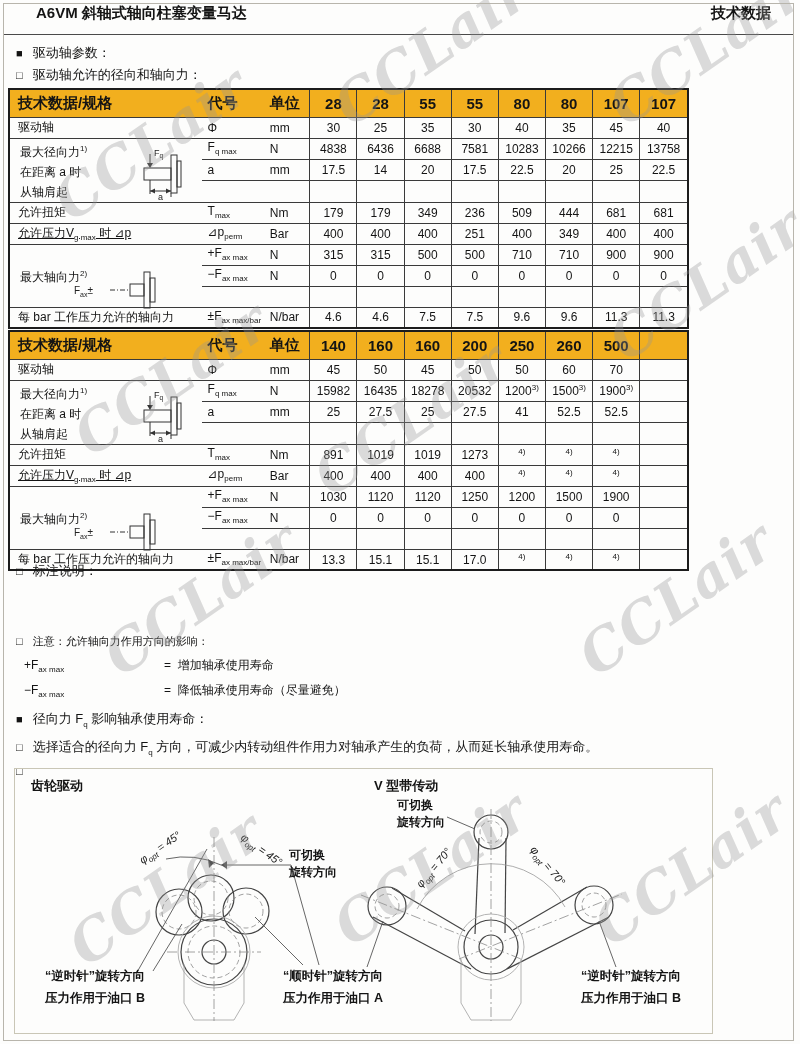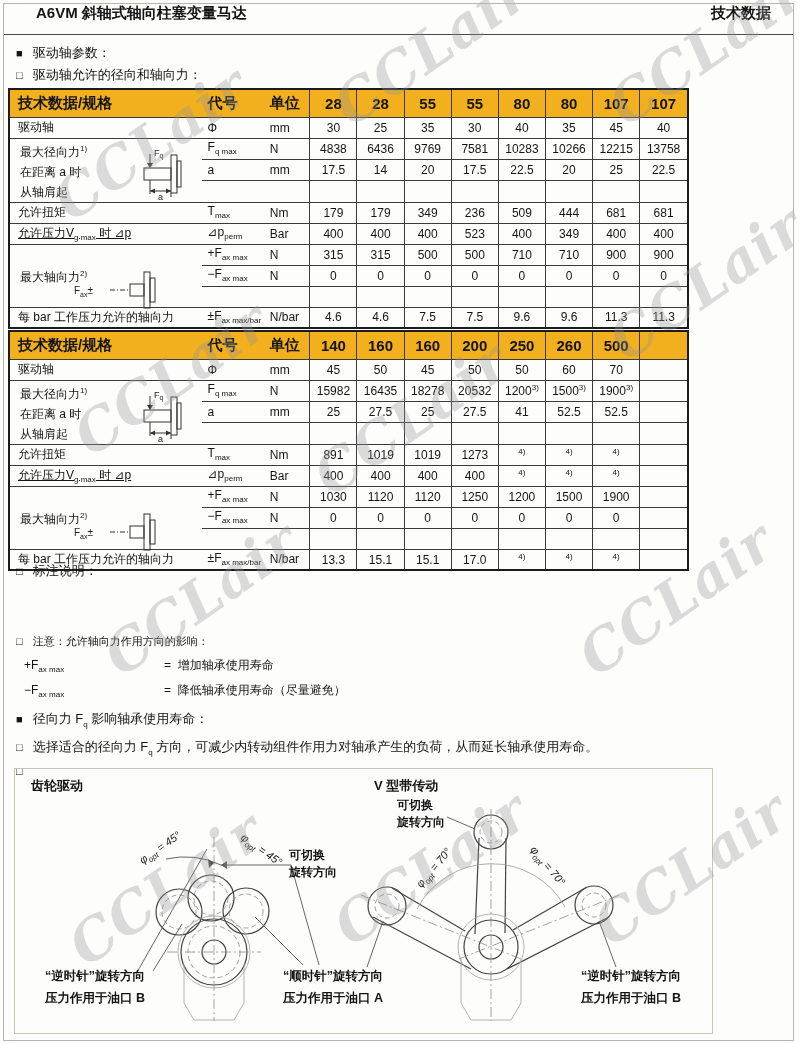--- a/index.html
+++ b/index.html
@@ -137,21 +137,21 @@
           <polygon points="12,45 17,42.5 17,47.5" fill="#333"></polygon>
           <polygon points="33,45 28,42.5 28,47.5" fill="#333"></polygon>
           <text x="16" y="10" font-size="9" fill="#222"><tspan>F</tspan><tspan dy="2" font-size="6.5">q</tspan></text>
           <text x="20" y="54" font-size="9" fill="#222">a</text>
         </svg>
       </td>
       <td class="sym"><span>F</span><sub>q max</sub></td>
       <td class="unit">N</td>
       <td class="v">4838</td>
           <td class="v">6436</td>
-      <td class="v">9769</td>
+      <td class="v">6688</td>
           <td class="v">7581</td>
       <td class="v">10283</td>
           <td class="v">10266</td>
       <td class="v">12215</td>
           <td class="v">13758</td>
     </tr>
     <tr>
       <td class="sym">a</td>
       <td class="unit">mm</td>
       <td class="v">17.5</td>
@@ -193,21 +193,21 @@
             <div class="split">
               <span>允许压力</span>
               <span><span>V</span><sub>g max</sub><span> 时 ⊿p</span></span>
             </div>
           </td>
       <td class="sym"><span>⊿p</span><sub>perm</sub></td>
       <td class="unit">Bar</td>
       <td class="v">400</td>
           <td class="v">400</td>
       <td class="v">400</td>
-          <td class="v">523</td>
+          <td class="v">251</td>
       <td class="v">400</td>
           <td class="v">349</td>
       <td class="v">400</td>
           <td class="v">400</td>
     </tr>
     <tr>
       <td class="glbl" rowspan="3">
         <div class="gl-line"><span>最大轴向力</span><sup>2)</sup></div>
         <svg class="fax-diag" width="96" height="42" viewBox="0 0 96 42">
           <text x="2" y="25" font-size="10" fill="#222"><tspan>F</tspan><tspan dy="3" font-size="7">ax</tspan><tspan dy="-3">±</tspan></text>

